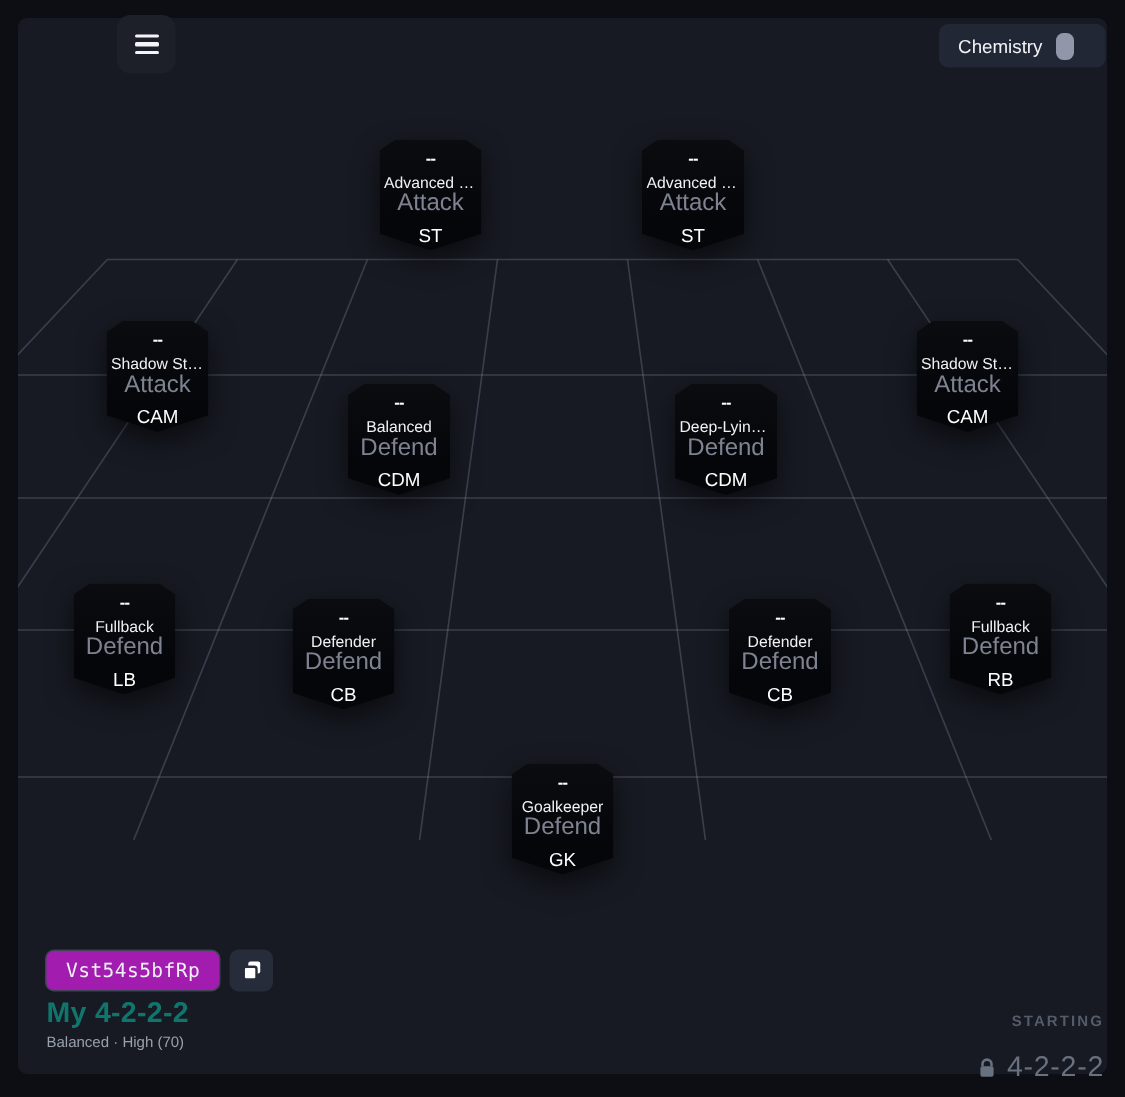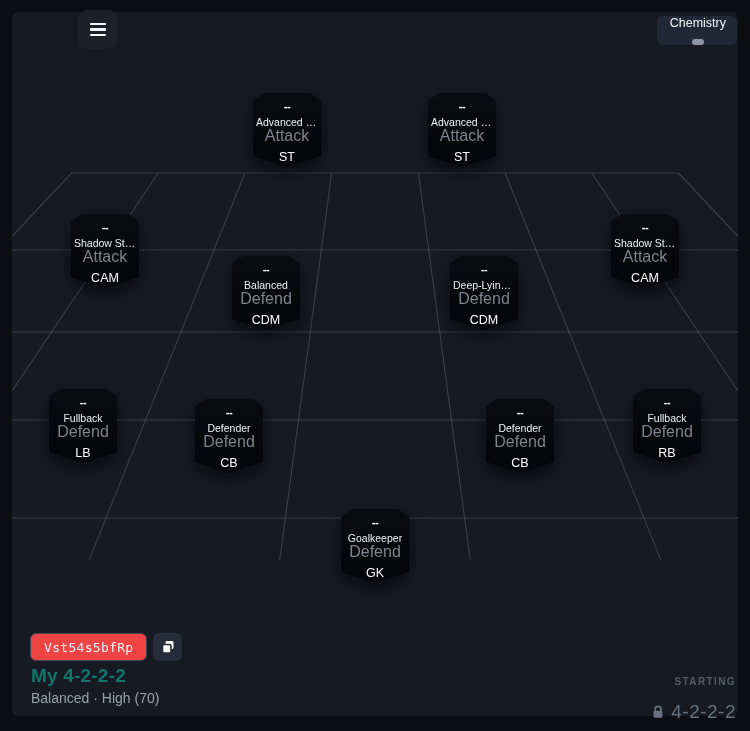--- a/index.html
+++ b/index.html
@@ -7,42 +7,42 @@
   .frame{position:relative;width:750px;height:731px;background:#0c0e13;overflow:hidden;}
   .panel{position:absolute;left:12px;top:12px;width:726px;height:704px;background:#171a22;border-radius:6px;overflow:hidden;}
   .grid-svg{position:absolute;left:-12px;top:-12px;width:750px;height:731px;}
   .grid-svg line{stroke:rgba(148,158,184,0.28);stroke-width:1.1;}
 
   
   .menu-btn{position:absolute;left:78px;top:10px;width:39px;height:39px;background:#1d2029;border:none;border-radius:9px;
     display:flex;flex-direction:column;align-items:center;justify-content:center;gap:3px;cursor:pointer;z-index:5;}
   .menu-btn .bar{width:16px;height:2.5px;background:#f4f5f8;border-radius:1px;}
   .chem-btn{position:absolute;right:13px;top:16px;height:29px;background:#222735;border:none;border-radius:6px;
-    display:flex;align-items:center;gap:9px;padding:0 11px 0 13px;cursor:pointer;z-index:5;flex-direction:column;}
+    display:flex;align-items:center;gap:9px;padding:0 21px 0 13px;cursor:pointer;z-index:5;}
   .chem-btn .lbl{color:#f2f3f6;font-size:12.5px;}
   .chem-btn .flask{width:12px;height:18px;background:#8f97a8;border-radius:5px;}
 
   
   .card{position:absolute;width:68px;height:74px;z-index:4;cursor:pointer;
     filter:drop-shadow(0 7px 9px rgba(0,0,0,0.55));}
   .card .shield{width:100%;height:100%;background:linear-gradient(180deg,#0b0c10 0%,#050609 70%);
     clip-path:polygon(16% 0%,84% 0%,100% 10%,100% 85%,50% 100%,0% 85%,0% 10%);
     display:flex;flex-direction:column;align-items:center;padding-top:8px;}
   .card .chem{color:#fff;font-size:11px;font-weight:bold;letter-spacing:-0.5px;line-height:10px;margin-bottom:5px;}
   .card .role{color:#f1f1f4;font-size:10.5px;line-height:13px;max-width:62px;white-space:nowrap;overflow:hidden;text-overflow:ellipsis;}
   .card .focus{color:#7e8391;font-size:16px;line-height:13px;}
   .card .pos{color:#ffffff;font-size:12.5px;font-weight:normal;line-height:15px;margin-top:8px;}
 
   
   .code-row{position:absolute;left:30px;top:633px;display:flex;gap:6px;align-items:stretch;z-index:5;}
-  .code-box{height:28px;border:1px solid #3d4454;background:#ef4444;border-radius:6px;display:flex;align-items:center;
+  .code-box{height:28px;border:1px solid #3d4454;background:#a21caf;border-radius:6px;display:flex;align-items:center;
     padding:0 13px;color:#eef0f4;font-family:"DejaVu Sans Mono",monospace;font-size:13px;letter-spacing:0.3px;}
   .copy-btn{width:29px;height:28px;background:#272c3a;border:none;border-radius:6px;display:flex;align-items:center;justify-content:center;cursor:pointer;}
   .squad-title{position:absolute;left:31px;top:665px;color:#0f766e;font-size:19px;font-weight:bold;letter-spacing:0.2px;z-index:5;}
-  .squad-meta{position:absolute;left:31px;top:690px;color:#99a0ac;font-size:14px;z-index:5;}
+  .squad-meta{position:absolute;left:31px;top:690px;color:#99a0ac;font-size:10px;z-index:5;}
   .starting-block{position:absolute;right:14px;top:676px;text-align:right;z-index:5;}
   .starting-label{color:#545c6b;font-size:10px;font-weight:bold;letter-spacing:1.4px;}
   .starting-row{display:flex;align-items:center;justify-content:flex-end;gap:6px;margin-top:14px;}
   .starting-formation{color:#68717f;font-size:19px;letter-spacing:0.5px;}
 </style>
 </head>
 <body>
 
 <div class="frame">
   <div class="panel">

